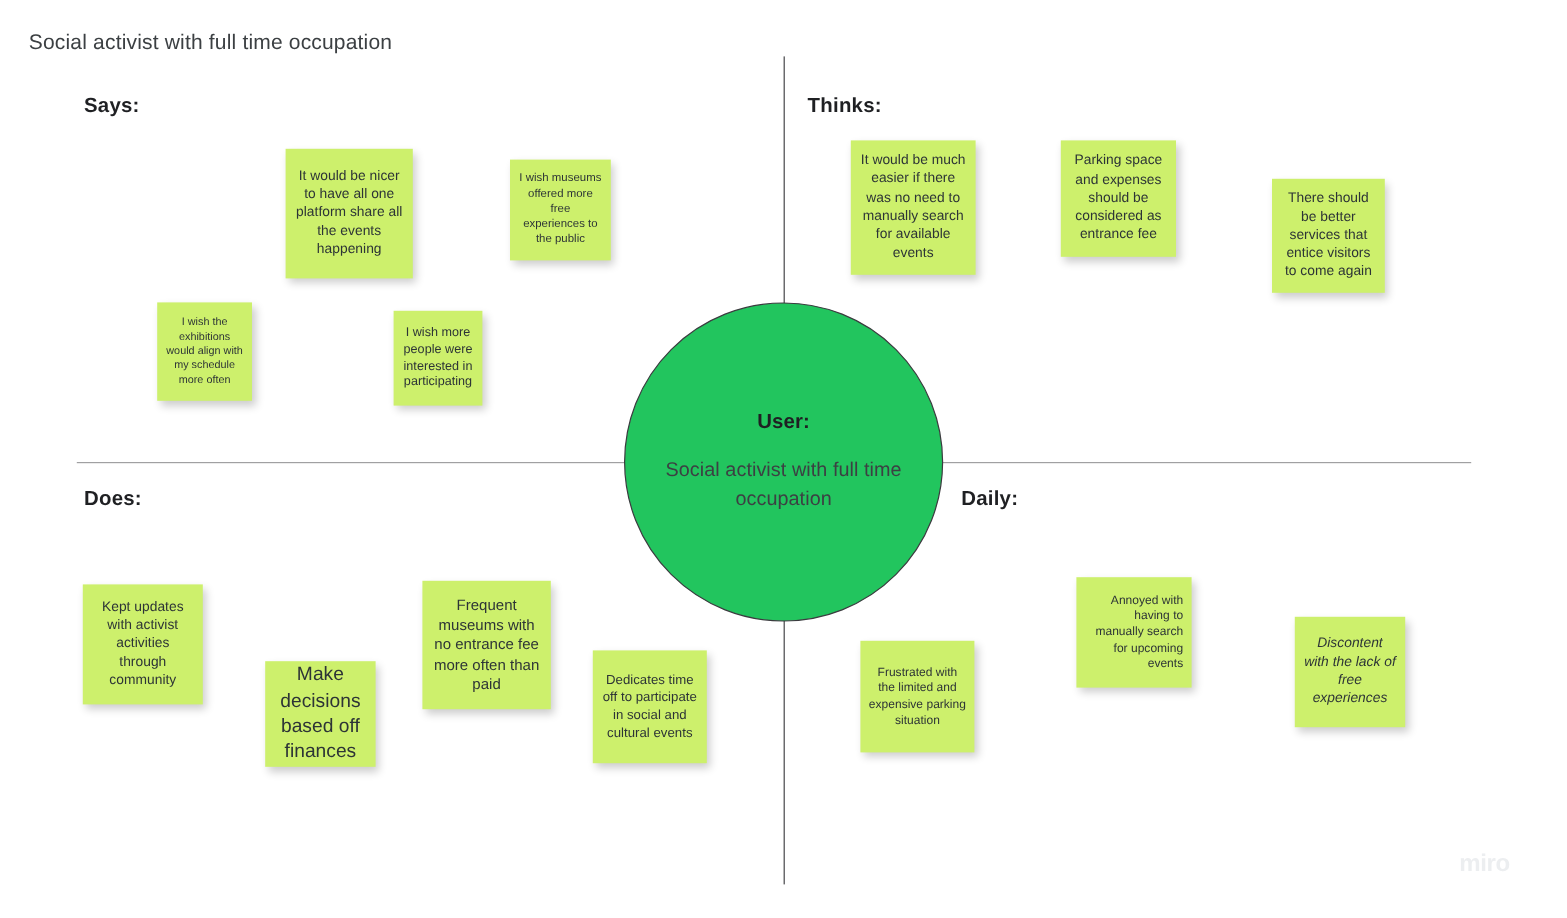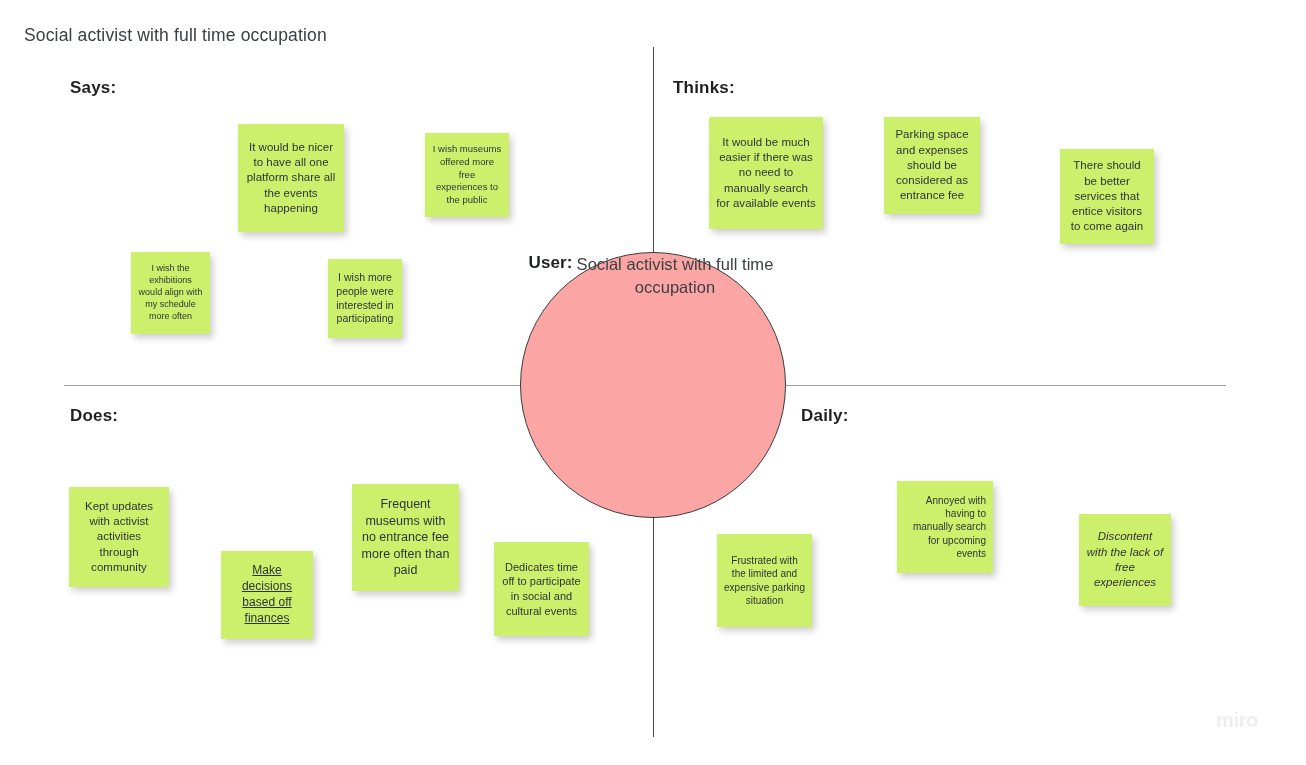--- a/index.html
+++ b/index.html
@@ -50,25 +50,25 @@
 
   
   #center-circle {
     position: absolute;
     left: 520px;
     top: 252px;
     width: 266px;
     height: 266px;
     border: 1.4px solid #3b3b3f;
     border-radius: 50%;
-    background: #fca5a5;
+    background: #22c55e;
     box-sizing: border-box;
     display: flex;
-    flex-direction: row;
-    align-items: flex-start;
+    flex-direction: column;
+    align-items: center;
     justify-content: center;
     text-align: center;
   }
   #center-circle .user-label {
     font-size: 17px;
     font-weight: bold;
     color: #1f2023;
     margin-bottom: 19px;
     letter-spacing: 0.1px;
   }
@@ -152,39 +152,39 @@
   </div>
 
   <div class="note" style="left:131px; top:252px; width:79px; height:82px;">
     <span style="font-size:9px;">I wish the exhibitions would align with my schedule more often</span>
   </div>
 
   <div class="note" style="left:328px; top:259px; width:74px; height:79px;">
     <span style="font-size:10.5px;">I wish more people were interested in participating</span>
   </div>
 
-  <div class="note" style="left:709px; top:117px; width:114px; height:112px;">
+  <div class="note" style="left:709px; top:117px; width:104px; height:112px;">
     <span style="font-size:11.5px;">It would be much easier if there was no need to manually search for available events</span>
   </div>
 
   <div class="note" style="left:884px; top:117px; width:96px; height:97px;">
     <span style="font-size:11.5px;">Parking space and expenses should be considered as entrance fee</span>
   </div>
 
   <div class="note" style="left:1060px; top:132px; width:94px; height:95px;margin-top:17px;">
     <span style="font-size:11.5px;">There should be better services that entice visitors to come again</span>
   </div>
 
 
   <div class="note" style="left:59px; top:487px; width:100px; height:100px;margin-left:10px;">
     <span style="font-size:11.5px;">Kept updates with activist activities through community</span>
   </div>
 
   <div class="note" style="left:221px; top:551px; width:92px; height:88px;">
-    <span style="font-size:12px;text-decoration:underline;">Make decisions based off finances</span>
+    <span style="font-size:16px;">Make decisions based off finances</span>
   </div>
 
   <div class="note" style="left:352px; top:484px; width:107px; height:107px;">
     <span style="font-size:12.5px;">Frequent museums with no entrance fee more often than paid</span>
   </div>
 
   <div class="note" style="left:494px; top:542px; width:95px; height:94px;">
     <span style="font-size:11px;">Dedicates time off to participate in social and cultural events</span>
   </div>
 

